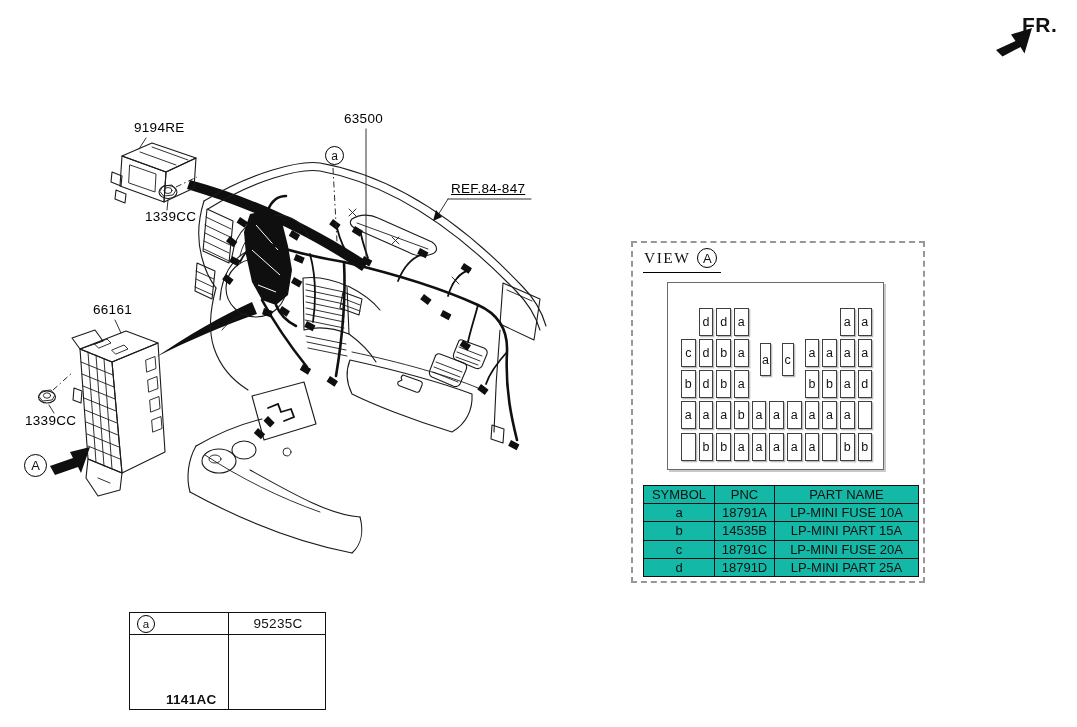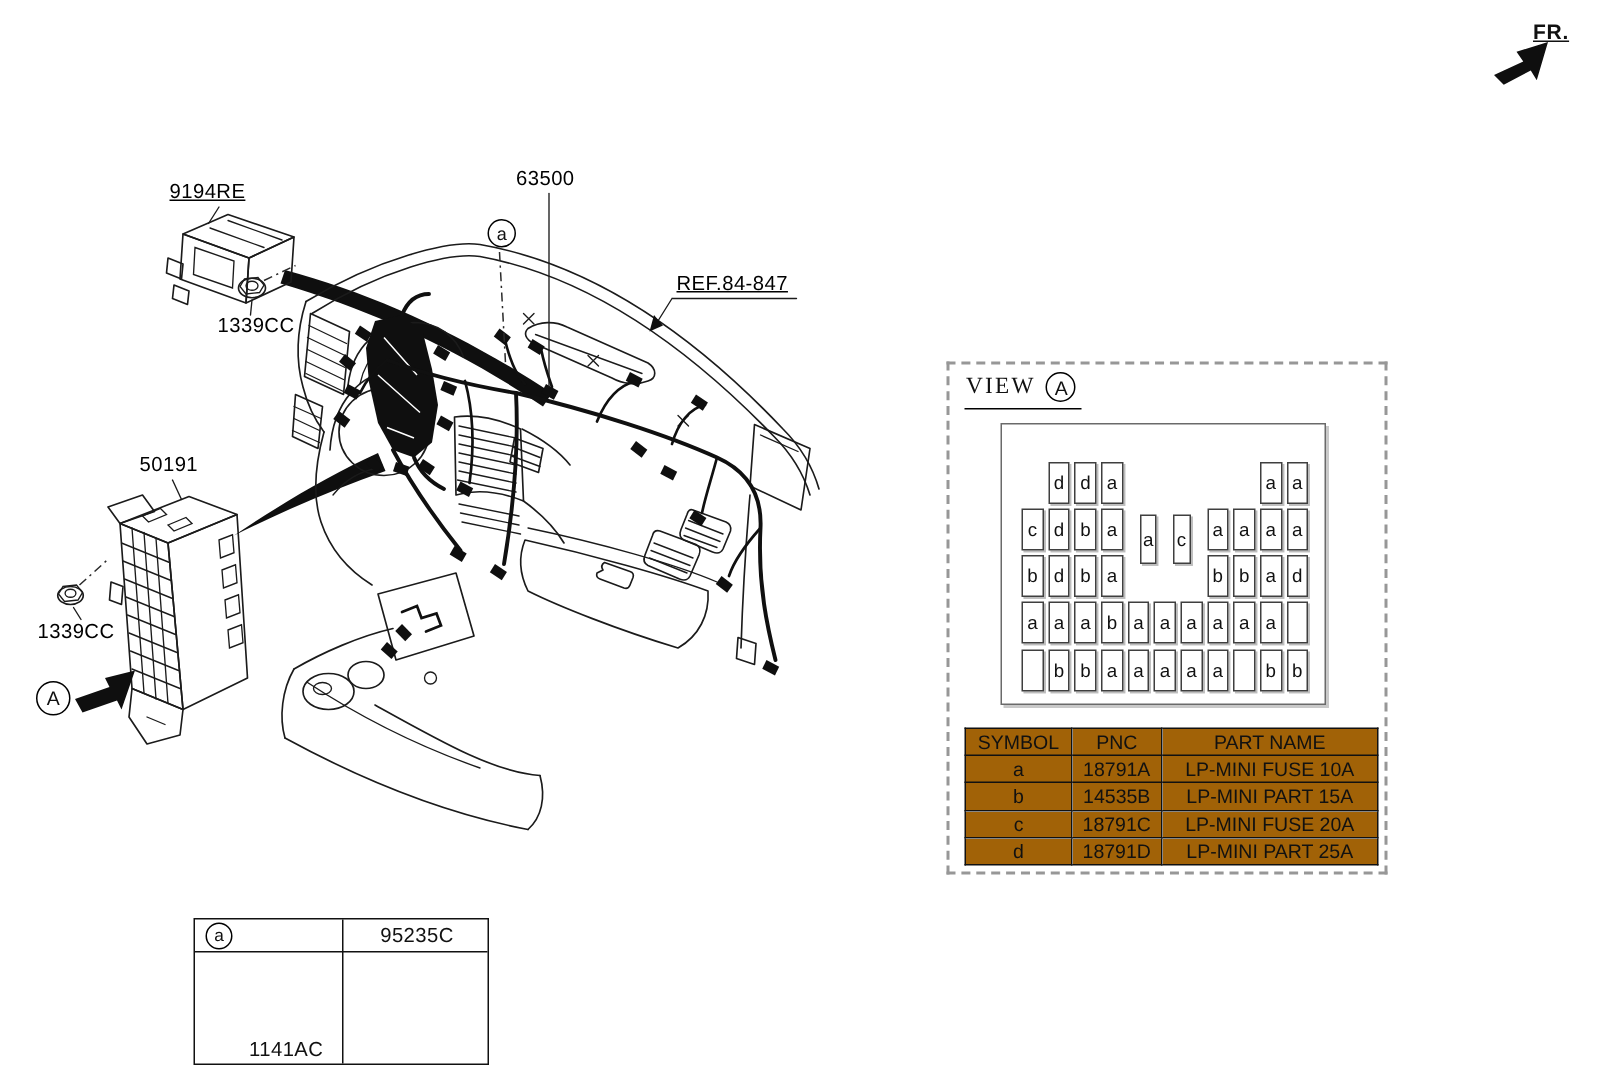--- a/index.html
+++ b/index.html
@@ -16,21 +16,21 @@
   .med  { fill:none; stroke:#101010; stroke-width:1.8; stroke-linecap:round; }
   .blk  { fill:#0f0f0f; stroke:none; }
   .wht  { fill:none; stroke:#fff; stroke-width:1; }
   .dashdot { fill:none; stroke:#2a2a2a; stroke-width:1; stroke-dasharray:6 3 1.5 3; }
   .lbl { position:absolute; white-space:nowrap; font-size:13.5px; letter-spacing:.3px; color:#000; }
   .circle-callout {
     position:absolute; border:1.4px solid #000; border-radius:50%;
     display:flex; align-items:center; justify-content:center;
     font-size:12px; background:#fff;
   }
-  #fr-label { position:absolute; left:1022px; top:13px; font-size:14px; font-weight:700; letter-spacing:.5px;text-decoration:underline; }
+  #fr-label { position:absolute; left:1022px; top:13px; font-size:21px; font-weight:700; letter-spacing:.5px; }
   
   #view-section {
     position:absolute; left:631px; top:241px; width:294px; height:342px;
     border:2px dashed #979797;
   }
   #view-header {
     position:absolute; left:10px; top:5px; display:flex; align-items:center; gap:7px;
     border-bottom:1.4px solid #000; padding:0 4px 4px 1px;
   }
   #view-header .vtxt { font-size:15.5px; letter-spacing:1.5px;font-family:Liberation Serif, serif; }
@@ -47,33 +47,33 @@
     box-shadow:1.3px 1.3px 0 #bdbdbd;
     display:flex; align-items:center; justify-content:center;
     font-size:12.5px; color:#111;
   }
   #symbol-table {
     position:absolute; left:10px; top:242px;
     border-collapse:collapse; table-layout:fixed;
   }
   #symbol-table th, #symbol-table td {
     border:1.4px solid #111; text-align:center; font-weight:400;
-    font-size:13px; height:18.2px; padding:0; background:#a16207; overflow:hidden;
+    font-size:13px; height:18.2px; padding:0; background:#14b8a6; overflow:hidden;
   }
   #symbol-table col.c1{width:71px} #symbol-table col.c2{width:60px} #symbol-table col.c3{width:144px}
   
   #detail-box {
     position:absolute; left:129px; top:612px; width:197px; height:98px;
     border:1.4px solid #111; background:#fff;
   }
   #detail-box .vdiv { position:absolute; left:98px; top:0; width:0; height:100%; border-left:1.4px solid #111; }
   #detail-box .hdiv { position:absolute; left:0; top:21px; width:100%; height:0; border-top:1.4px solid #111; }
   #detail-circle-a { left:7px; top:2px; width:18px; height:18px; font-size:11.5px; }
   #detail-part-label { position:absolute; left:99px; top:3px; width:98px; text-align:center; font-size:13.5px; letter-spacing:.3px; }
-  #detail-fastener-label { position:absolute; left:36px; top:79px; font-size:13.5px; letter-spacing:.3px; }
+  #detail-fastener-label { position:absolute; left:36px; top:79px; font-size:13.5px; letter-spacing:.3px;font-weight:bold; }
 </style>
 </head>
 <body>
 
 <div id="app">
 
   <svg width="1077" height="727" viewBox="0 0 1077 727">
     <defs>
       <path id="cnb" d="M0,0 l9,3.2 l-2,6.2 l-9,-3.2 Z"></path>
     </defs>
@@ -253,25 +253,25 @@
     <g>
       <path class="ln" d="M253,663 L272,651 L295,659 L276,671 Z"></path>
       <path class="ln" d="M253,663 L276,671 L274,693 L251,685 Z"></path>
       <path class="ln" d="M276,671 L295,659 L293,681 L274,693 Z"></path>
       <path class="thin" d="M256,668 L272,674"></path>
       <path class="thin" d="M283,655 l6,2 l-3,3 l-6,-2 Z M293,663 l5,2 l-1,8 l-5,-2 Z"></path>
     </g>
   </svg>
 
   <div id="fr-label">FR.</div>
-  <div class="lbl" style="left:113px; top:120px;text-decoration:underline;">9194RE</div>
+  <div class="lbl" style="left:134px; top:120px;">9194RE</div>
   <div class="lbl" style="left:145px; top:209px;">1339CC</div>
   <div class="lbl" style="left:344px; top:111px;">63500</div>
   <div class="lbl" style="left:451px; top:181px;text-decoration:underline;">REF.84-847</div>
-  <div class="lbl" style="left:93px; top:302px;">50191</div>
+  <div class="lbl" style="left:93px; top:302px;">66161</div>
   <div class="lbl" style="left:25px; top:413px;">1339CC</div>
   <div class="circle-callout" style="left:325px; top:146px; width:19px; height:19px;">a</div>
   <div class="circle-callout" style="left:24px; top:454px; width:23px; height:23px; font-size:13px;">A</div>
 
   <div id="view-section">
     <div id="view-header">
       <span class="vtxt">VIEW</span>
       <span class="vcircle">A</span>
     </div>
     <div id="fuse-panel">

